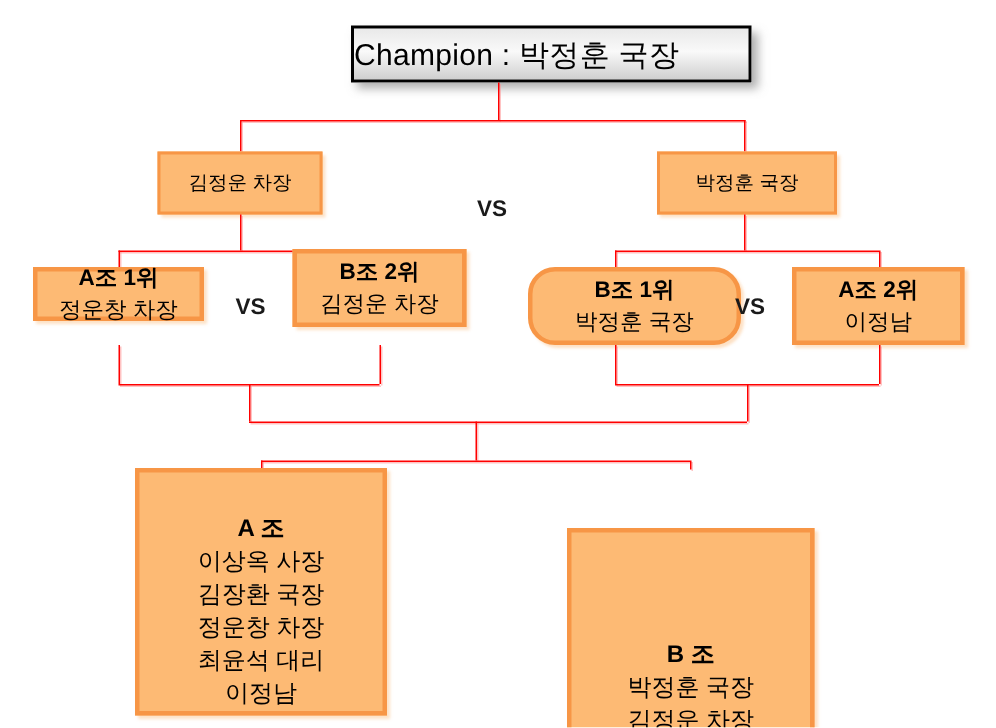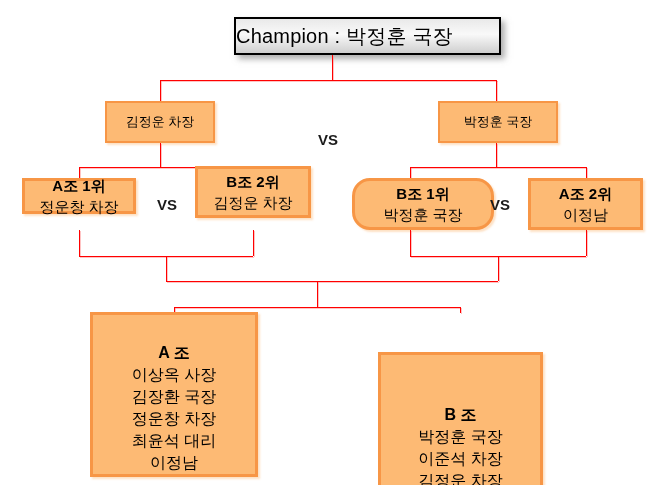--- a/index.html
+++ b/index.html
@@ -125,18 +125,17 @@
     <div>이상옥 사장</div>
     <div>김장환 국장</div>
     <div>정운창 차장</div>
     <div>최윤석 대리</div>
     <div>이정남</div>
   </div>
 
   <div class="abs obox thick group" style="left:378px; top:312px; width:165px; height:165px;margin-top:40px;">
     <div class="gtitle">B 조</div>
     <div>박정훈 국장</div>
-    <div>이준석 차장</div>
     <div>김정운 차장</div>
     <div>변진우</div>
   </div>
 
 </div>
 
 </body></html>

